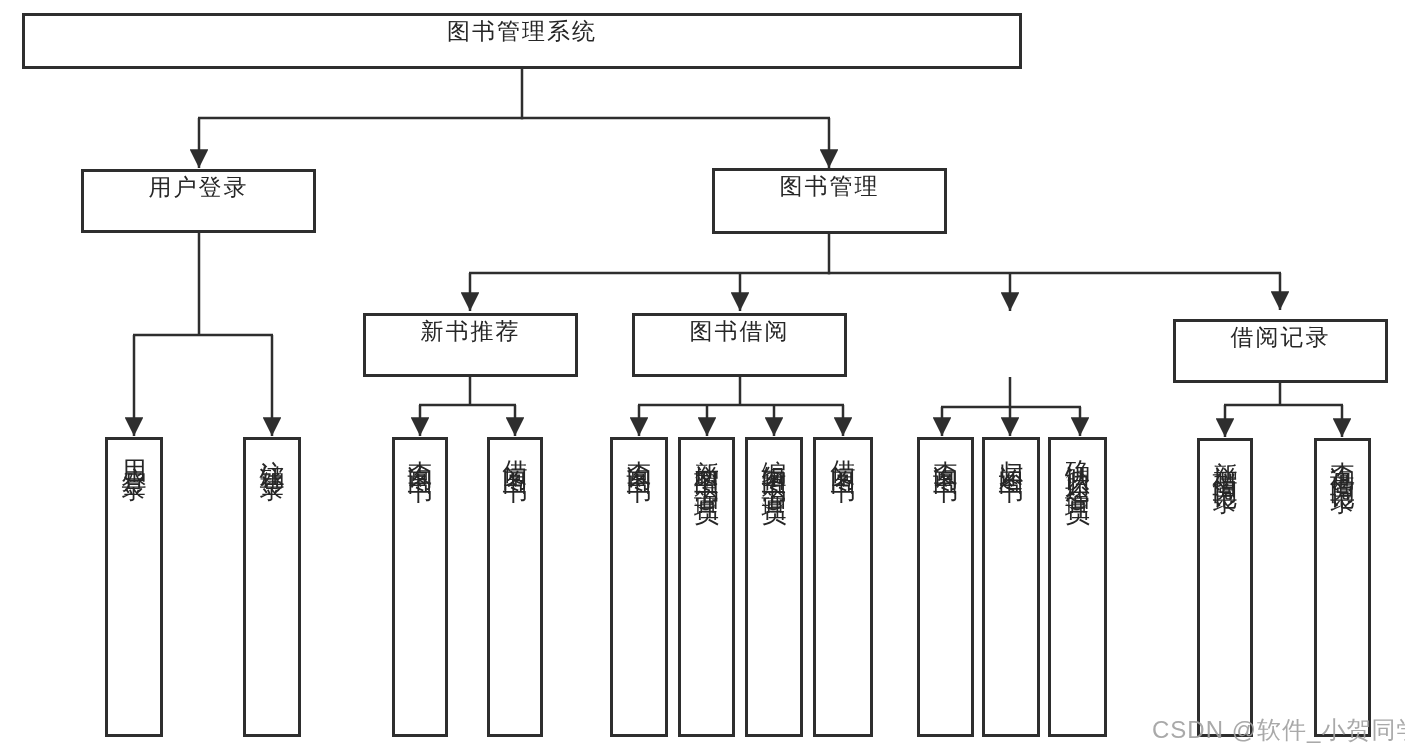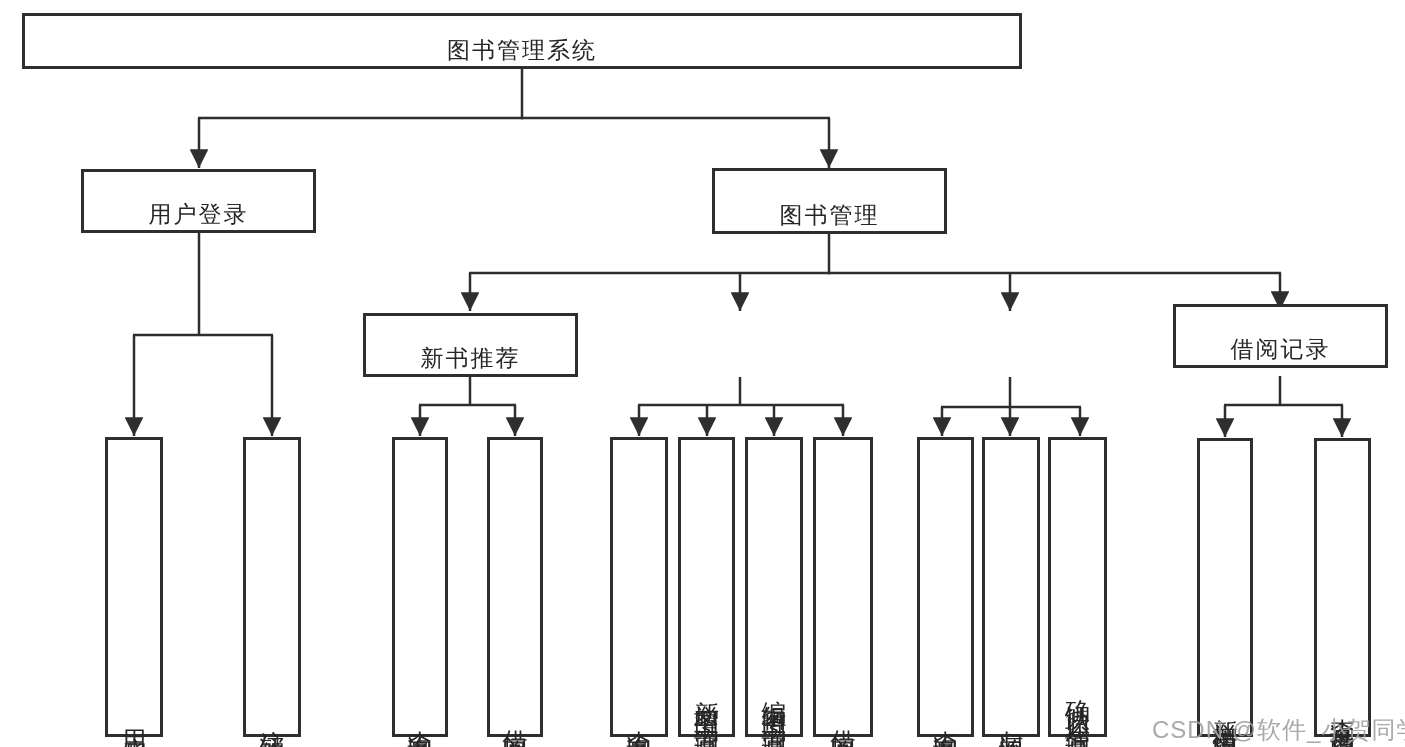--- a/index.html
+++ b/index.html
@@ -9,21 +9,21 @@
     background:#ffffff;
     font-family:"Liberation Sans","DejaVu Sans",sans-serif;
     overflow:hidden;
   }
   svg.connectors{position:absolute;left:0;top:0;width:1405px;height:747px;}
   .node{
     position:absolute;
     background:#ffffff;
     border:3px solid #2e2e2e;
     box-sizing:border-box;
-    display:flex;align-items:flex-end;justify-content:center;
+    display:flex;align-items:flex-start;justify-content:center;
     color:#262626;
     z-index:2;
   }
   .node.h span{
     font-size:23px;
     letter-spacing:2px;
     white-space:nowrap;
   }
   .node.v span{
     writing-mode:vertical-rl;
@@ -100,21 +100,24 @@
   <div class="node h" style="left:81px;top:169px;width:235px;height:64px">
     <span>用户登录</span>
   </div>
   <div class="node h" style="left:712px;top:168px;width:235px;height:66px">
     <span>图书管理</span>
   </div>
 
   <div class="node h" style="left:363px;top:313px;width:215px;height:64px">
     <span>新书推荐</span>
   </div>
-  <div class="node h" style="left:1173px;top:304px;width:215px;height:64px">
+  <div class="node h" style="left:632px;top:313px;width:215px;height:64px">
+    <span>图书借阅</span>
+  </div>
+  <div class="node h" style="left:1173px;top:319px;width:215px;height:64px">
     <span>借阅记录</span>
   </div>
 
   <div class="node v" style="left:105px;top:437px;width:58px;height:300px">
     <span>用户登录</span>
   </div>
   <div class="node v" style="left:243px;top:437px;width:58px;height:300px">
     <span>注销登录</span>
   </div>
 

